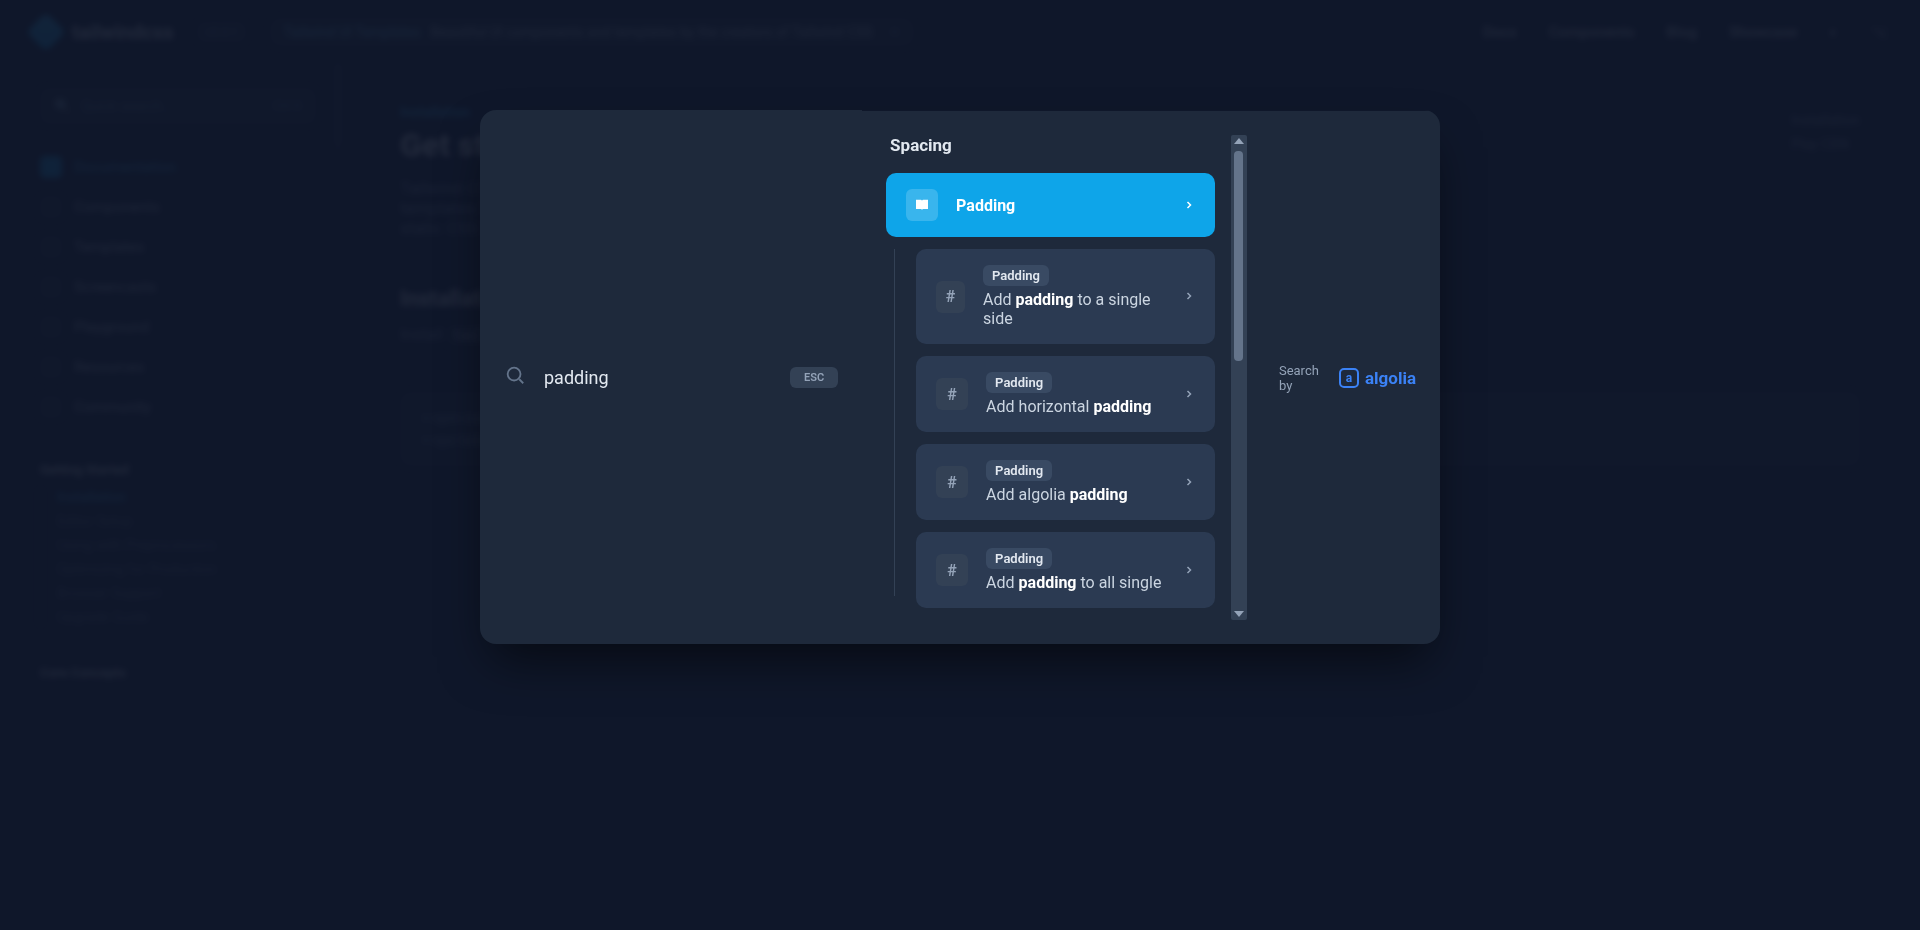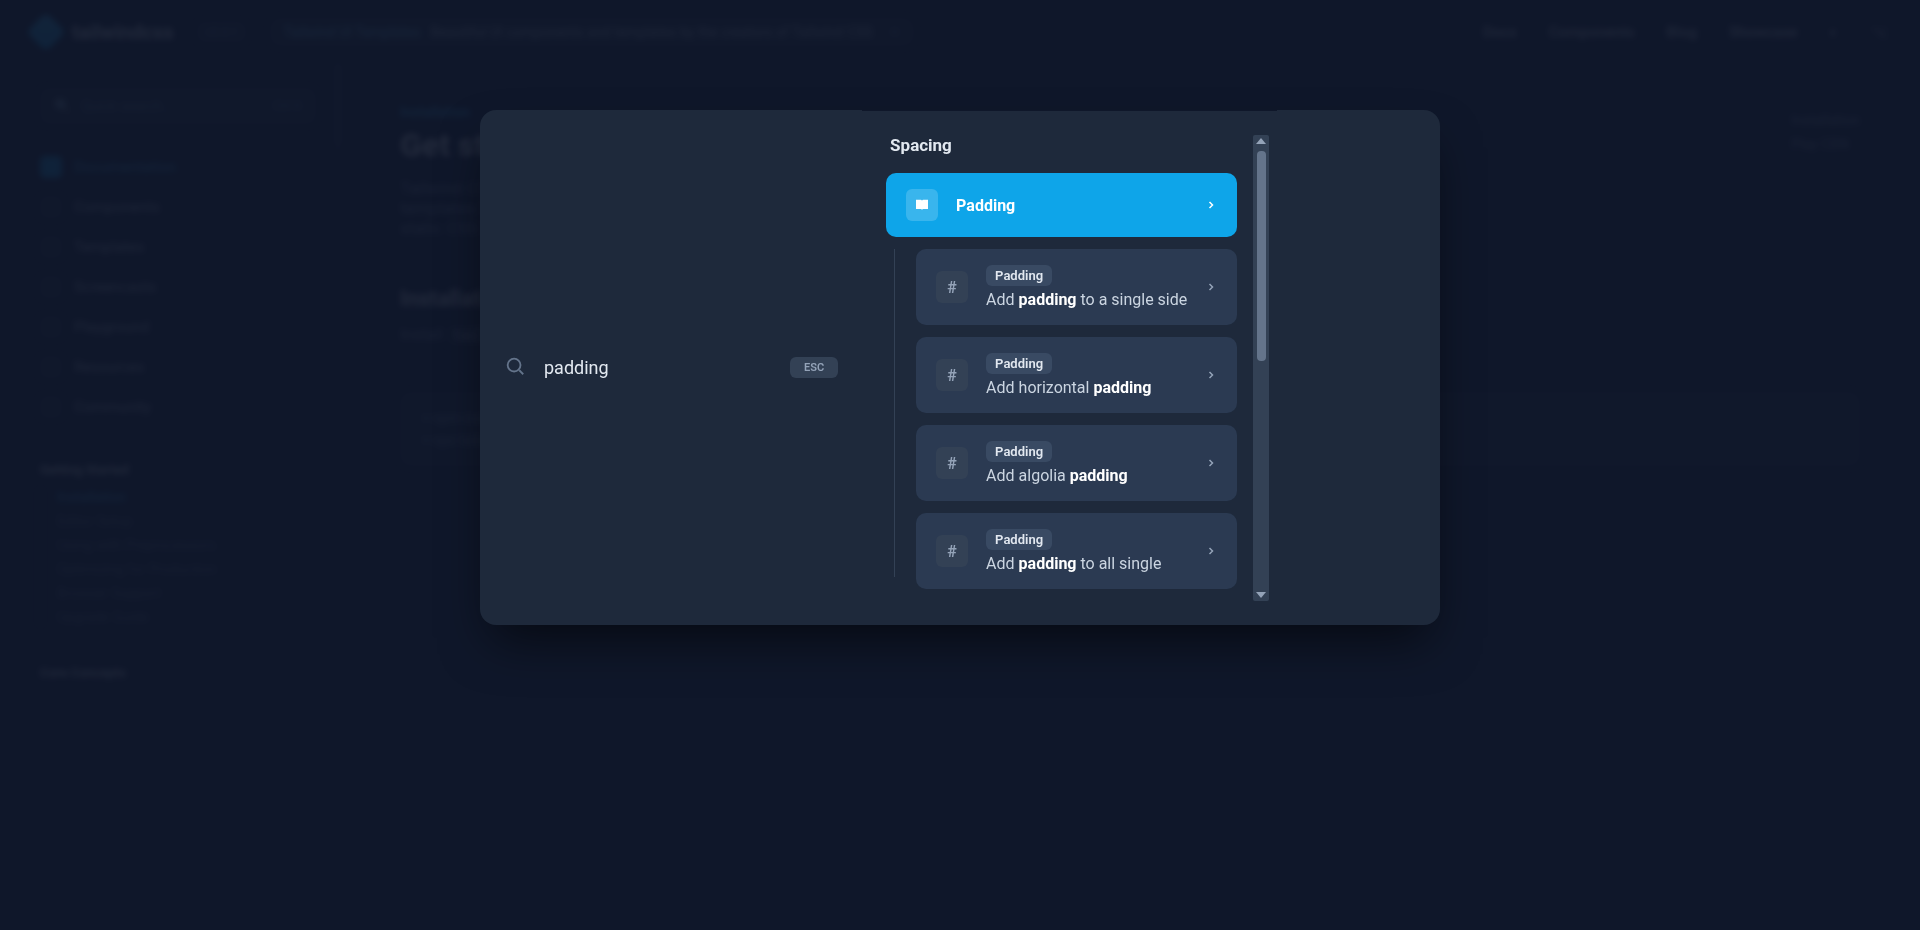--- a/index.html
+++ b/index.html
@@ -256,14 +256,21 @@
                 </svg></span>
           </div>
         </div>
       </div>
       <div class="scrollbar">
         <div class="arrow up"></div>
         <div class="thumb"></div>
         <div class="arrow down"></div>
       </div>
     </div>
+    <div class="modal-footer">
+      <span class="search-by">Search by</span>
+      <span class="algolia-logo">
+        <span class="algolia-mark">a</span>
+        <span>algolia</span>
+      </span>
+    </div>
   </div>
 </div>
 
 </body></html>

